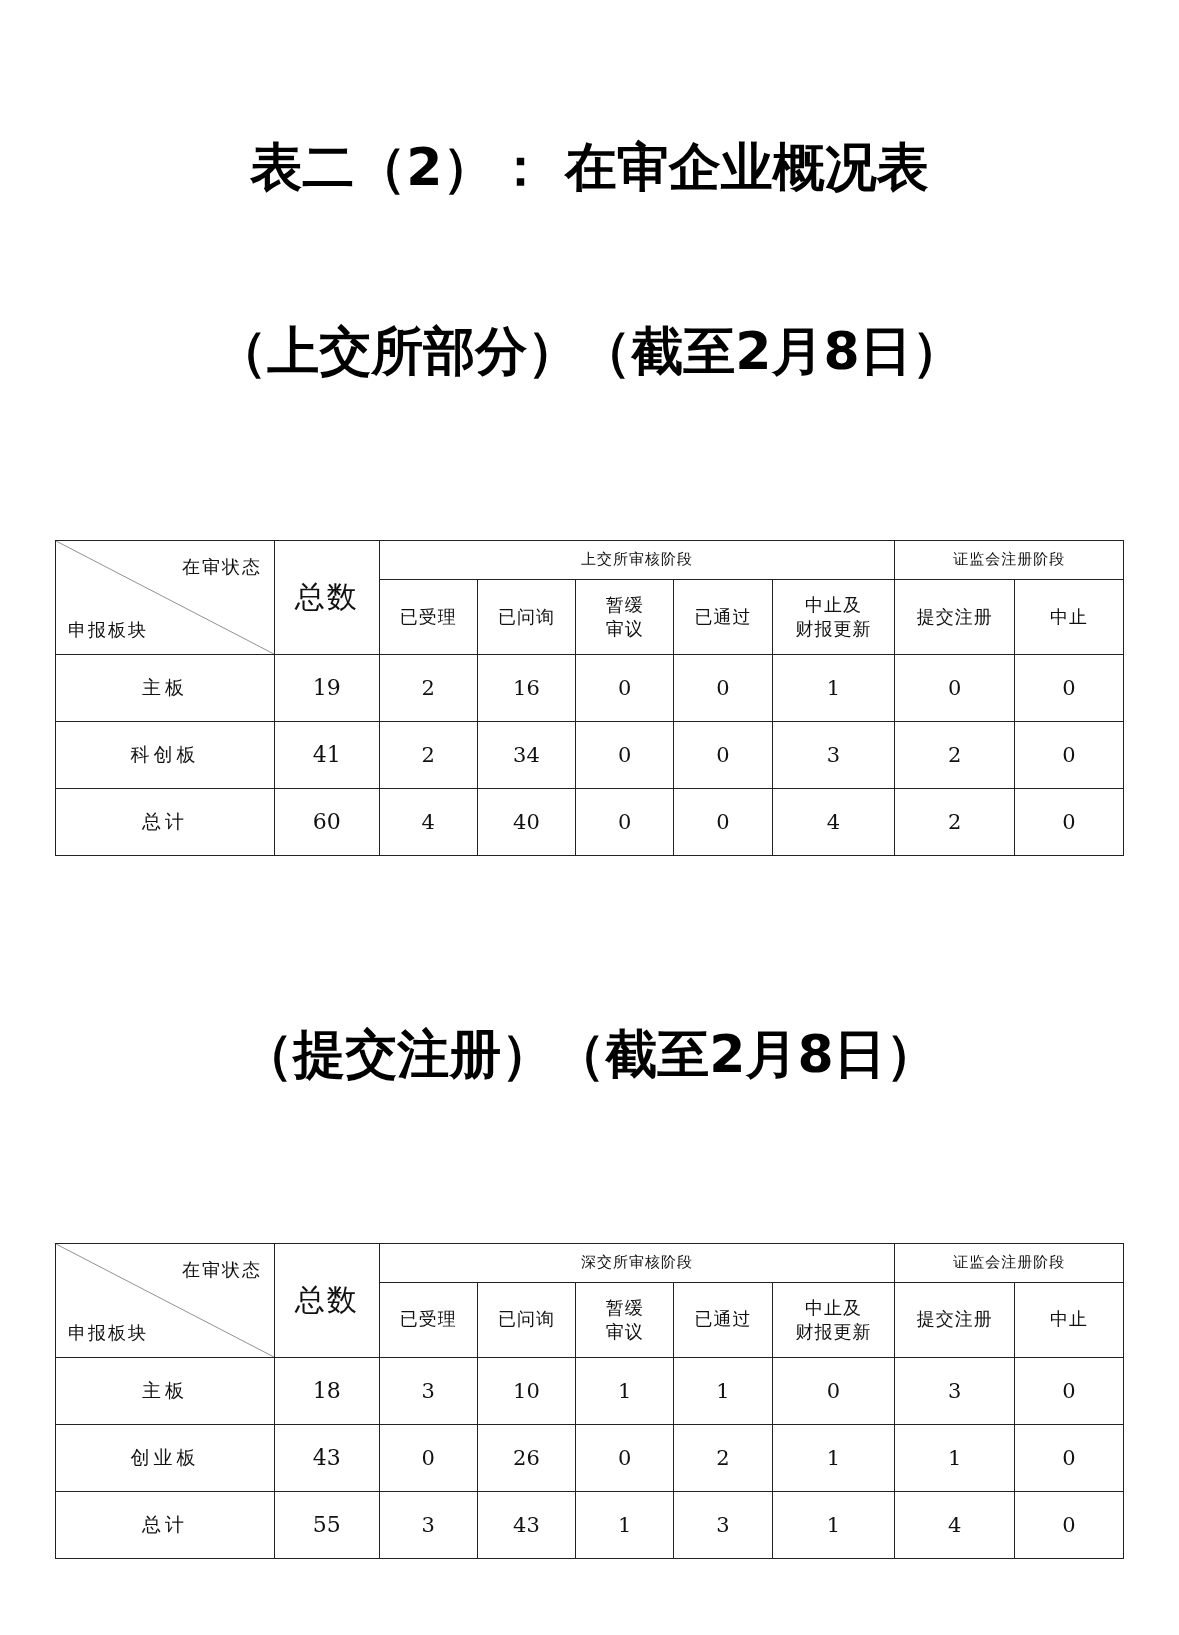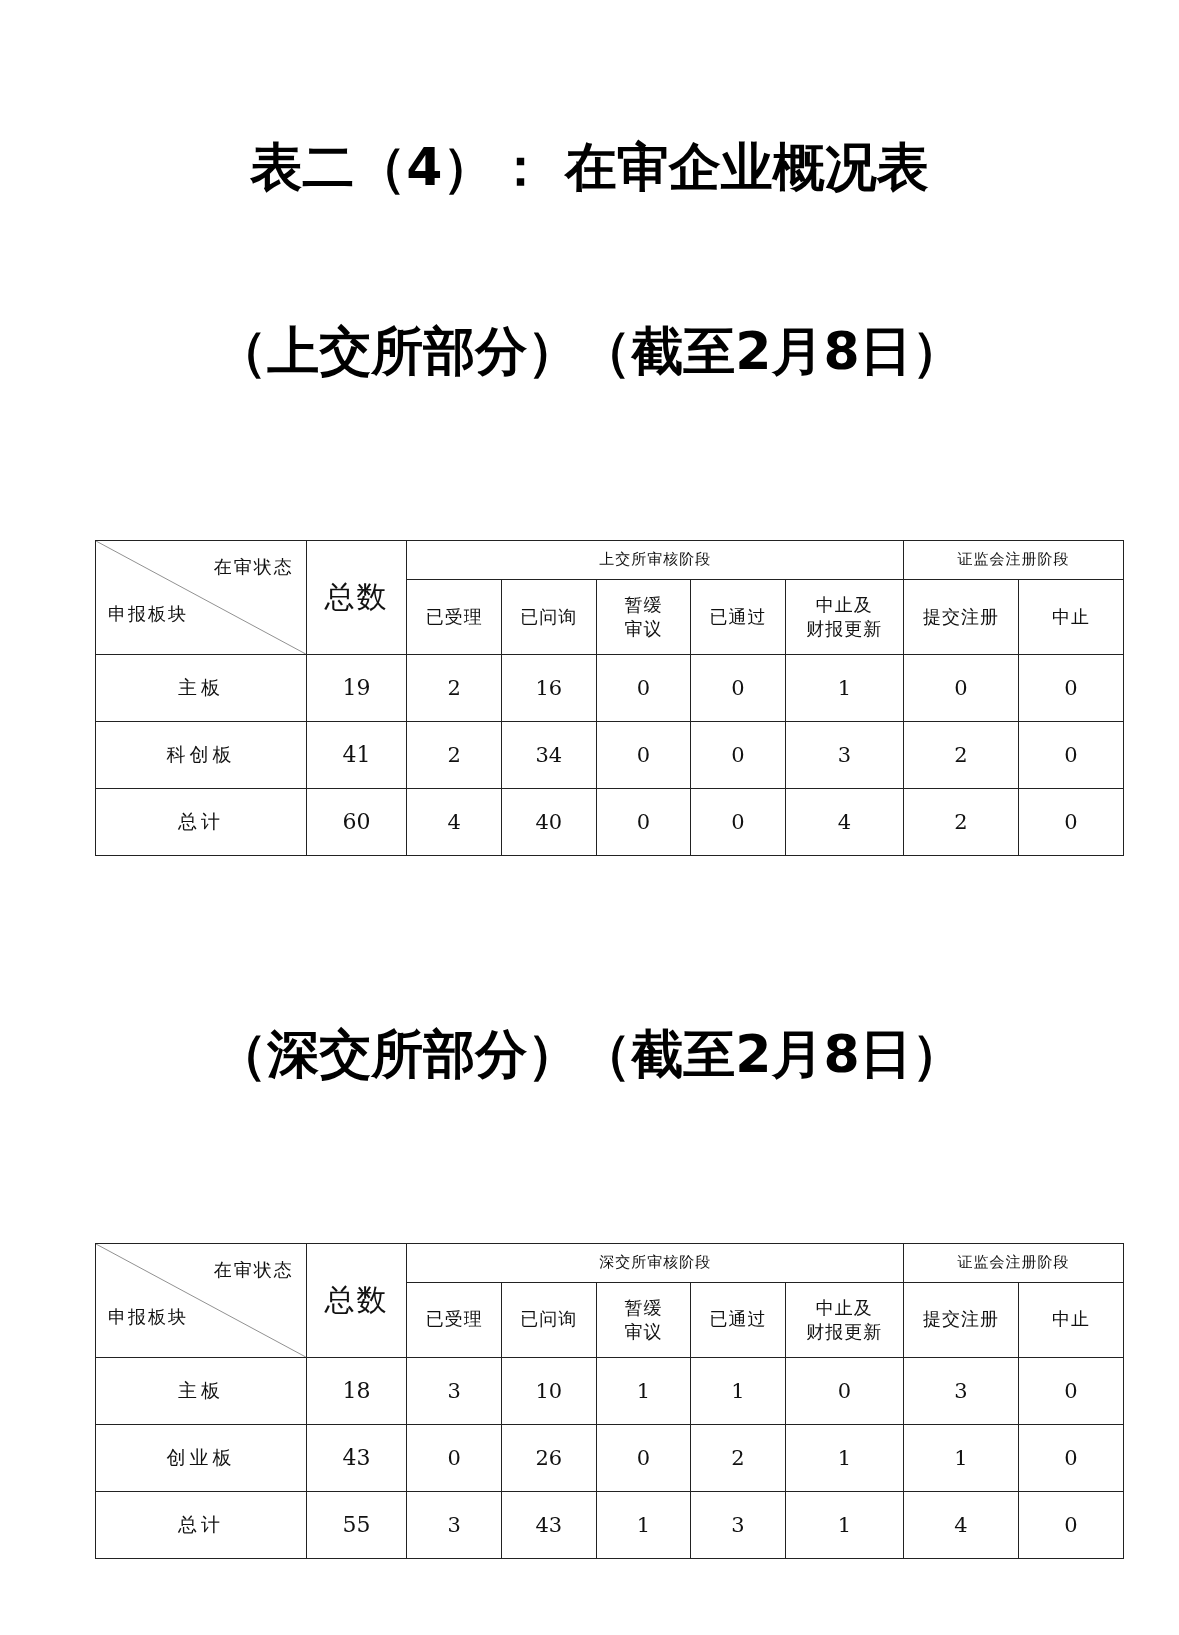--- a/index.html
+++ b/index.html
@@ -37,21 +37,20 @@
     white-space: pre-wrap;
   }
   .title .ln {
     display: block;
   }
   .title-1 .ln:first-child { text-indent: 0; }
 
   .table-wrap {
     padding: 17px 55px;
     margin-top: 18px;
-    margin-left: 40px;
   }
   table.tbl {
     width: 100%;
     border-collapse: collapse;
     table-layout: fixed;
     font-family: "DejaVu Serif", serif;
     background: #fff;
   }
   table.tbl td, table.tbl th {
     border: 1.6px solid #222;
@@ -91,21 +90,21 @@
   .corner .lbl-top {
     position: absolute;
     right: 12px;
     top: 14px;
     font-size: 18px;
     letter-spacing: 2px;
   }
   .corner .lbl-bot {
     position: absolute;
     left: 12px;
-    bottom: 28px;
+    bottom: 12px;
     font-size: 18px;
     letter-spacing: 2px;
   }
   .row-label {
     font-size: 19px;
     letter-spacing: 4px;
     height: 66px;
   }
   .cell-num {
     font-size: 21px;
@@ -119,21 +118,21 @@
   }
   .spacer-sm { height: 22px; }
 </style>
 </head>
 <body>
 
 <div class="page">
 
   <div class="section">
     <div class="title title-1">
-      <span class="ln">表二（4）： 在审企业概况表</span>
+      <span class="ln">表二（2）： 在审企业概况表</span>
       <span class="ln">（上交所部分）（截至2月8日）</span>
     </div>
     <div class="table-wrap">
       <table class="tbl t1">
         <colgroup>
           <col style="width:20.5%">
           <col style="width:9.8%">
           <col style="width:9.2%">
           <col style="width:9.2%">
           <col style="width:9.2%">
@@ -201,21 +200,21 @@
         </tr>
       </tbody>
         </table>
     </div>
   </div>
 
   <div class="spacer-sm"></div>
 
   <div class="section">
     <div class="title">
-      <span class="ln">（深交所部分）（截至2月8日）</span>
+      <span class="ln">（提交注册）（截至2月8日）</span>
     </div>
     <div class="table-wrap">
       <table class="tbl t2">
         <colgroup>
           <col style="width:20.5%">
           <col style="width:9.8%">
           <col style="width:9.2%">
           <col style="width:9.2%">
           <col style="width:9.2%">
           <col style="width:9.2%">

